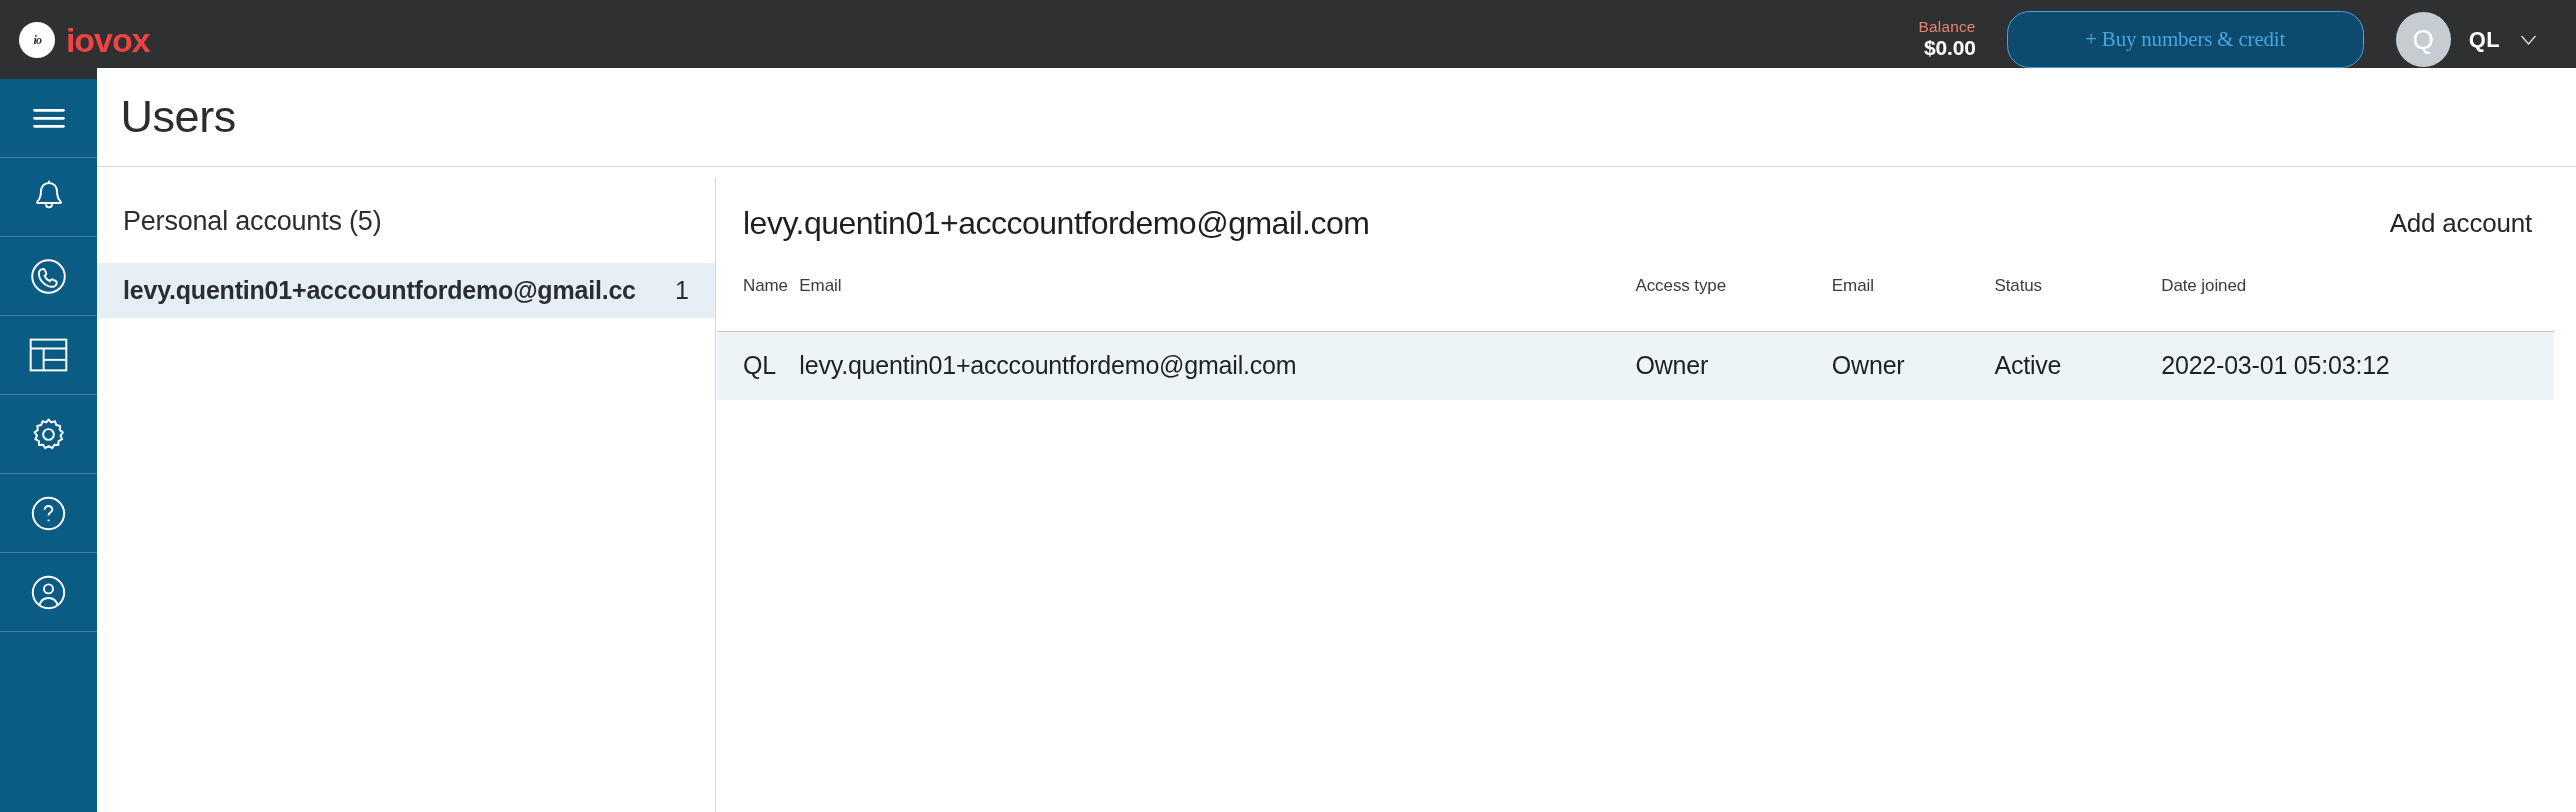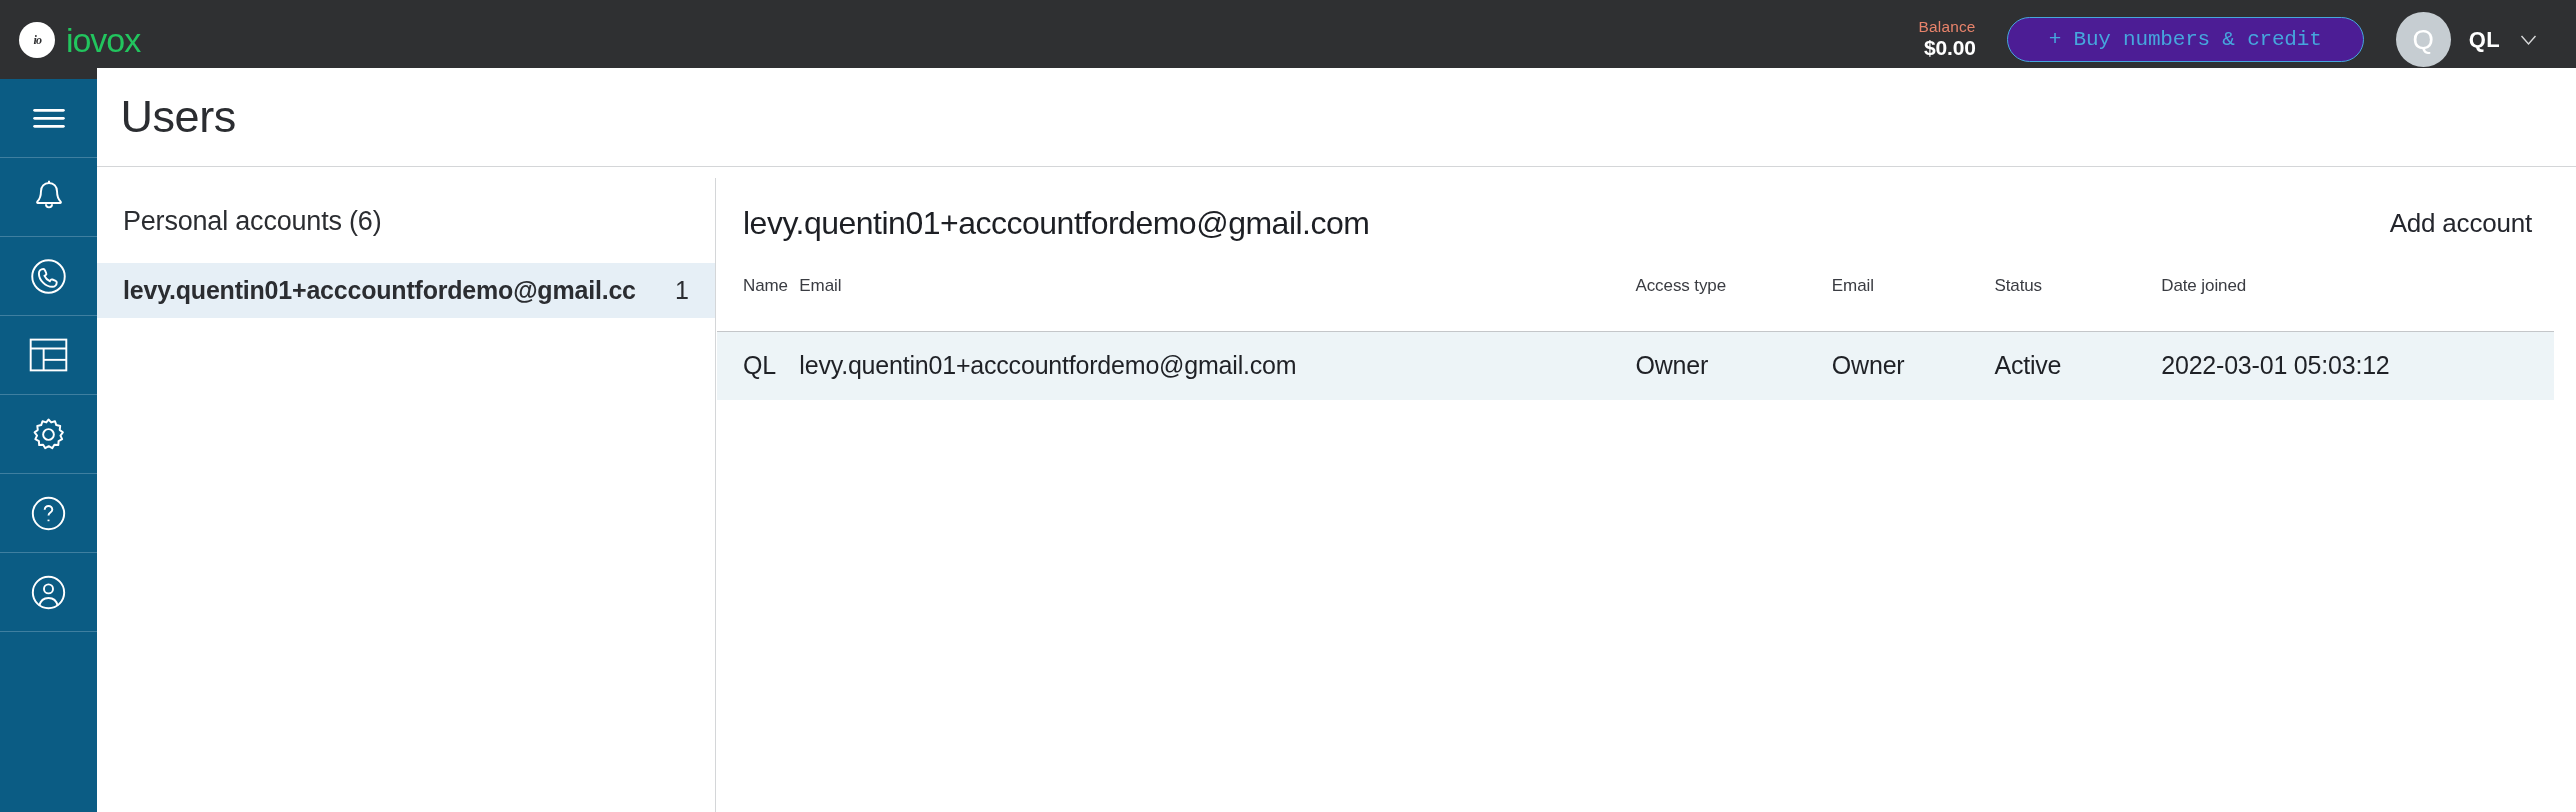--- a/index.html
+++ b/index.html
@@ -48,25 +48,25 @@
   .brand-mark span {
     font-family: "Liberation Serif", serif;
     font-style: italic;
     font-weight: bold;
     font-size: 12px;
     color: #2f3032;
     letter-spacing: -0.8px;
     line-height: 1;
   }
   .brand-text {
-    color: #22c55e;
+    color: #ef4444;
     font-size: 34px;
     letter-spacing: -1px;
     line-height: 1;
-    font-weight: 400;
+    font-weight: 700;
     text-align: right;
   }
 
   .topbar-spacer { flex: 1 1 auto; }
 
   .balance-block {
     text-align: right;
     margin-right: 31px;
     line-height: 1.1;
   }
@@ -76,28 +76,28 @@
     letter-spacing: 0.2px;
   }
   .balance-amount {
     color: #ffffff;
     font-size: 21px;
     font-weight: 600;
     letter-spacing: -0.2px;
   }
 
   .buy-button {
-    height: 45px;
+    height: 57px;
     min-width: 357px;
     padding: 0 24px;
     border-radius: 22.6px;
-    background: #4c1d95;
+    background: #0c4a6e;
     border: 1.6px solid #46a6dd;
     color: #46a6dd;
-    font-family: Liberation Mono, monospace;
+    font-family: Liberation Serif, serif;
     font-size: 21px;
     letter-spacing: -0.2px;
     display: flex;
     align-items: center;
     justify-content: center;
     cursor: pointer;
   }
 
   .user-block {
     display: flex;
@@ -386,21 +386,21 @@
         </svg>
       </span>
     </div>
   </div>
 
   <div class="title-strip">
     <div class="page-title">Users</div>
   </div>
 
   <div class="accounts-panel">
-    <div class="accounts-heading">Personal accounts (6)</div>
+    <div class="accounts-heading">Personal accounts (5)</div>
     <div class="account-row">
       <div class="account-row-email">levy.quentin01+acccountfordemo@gmail.cc</div>
       <div class="account-row-count">1</div>
     </div>
   </div>
 
   <div class="main">
 
     <div class="main-header">
       <div class="main-title">levy.quentin01+acccountfordemo@gmail.com</div>

